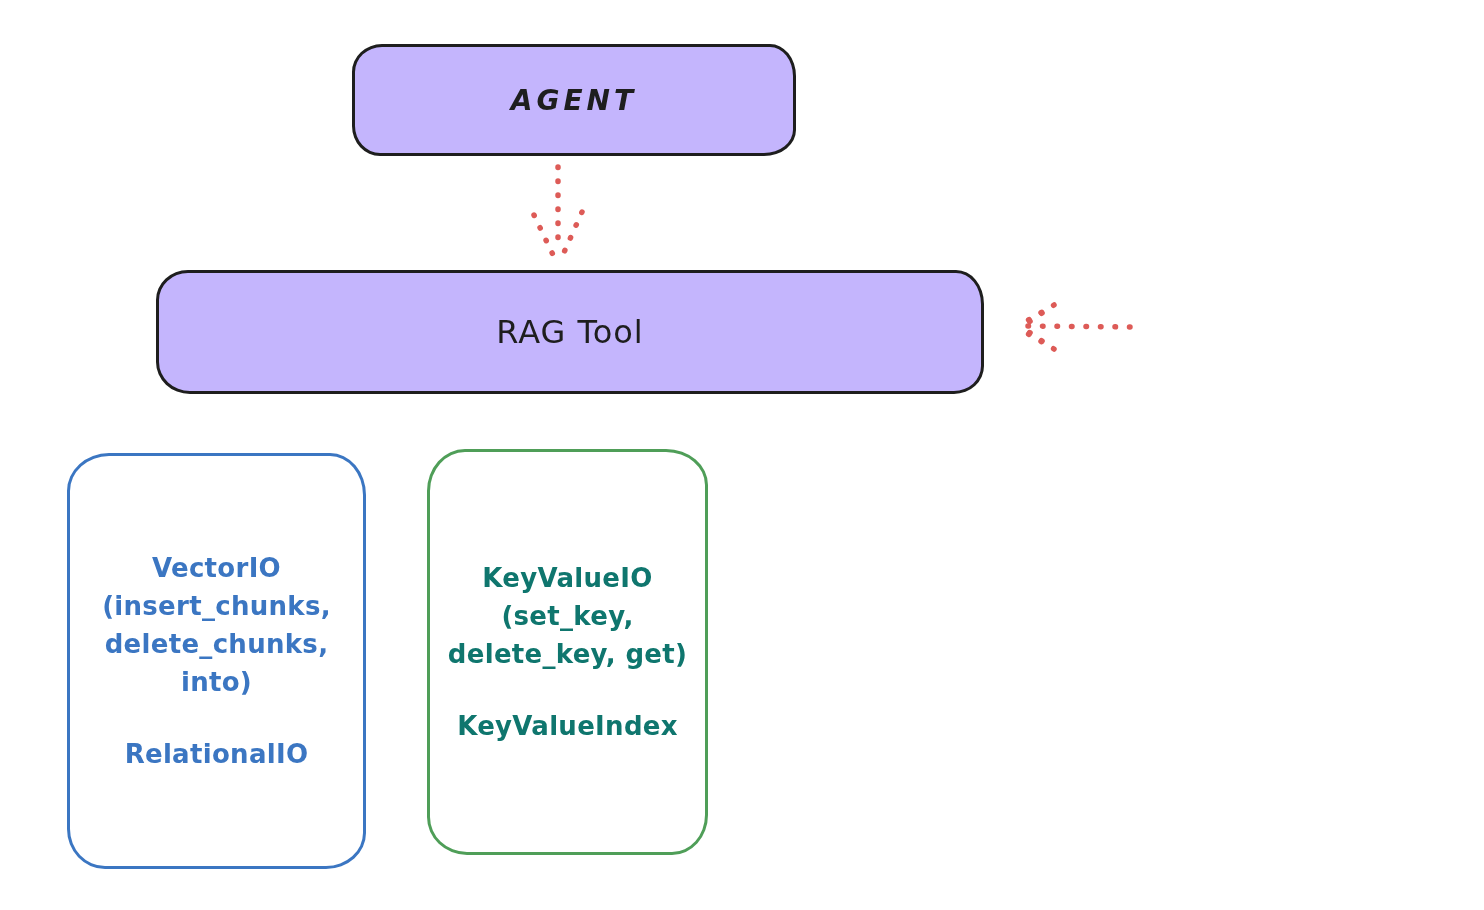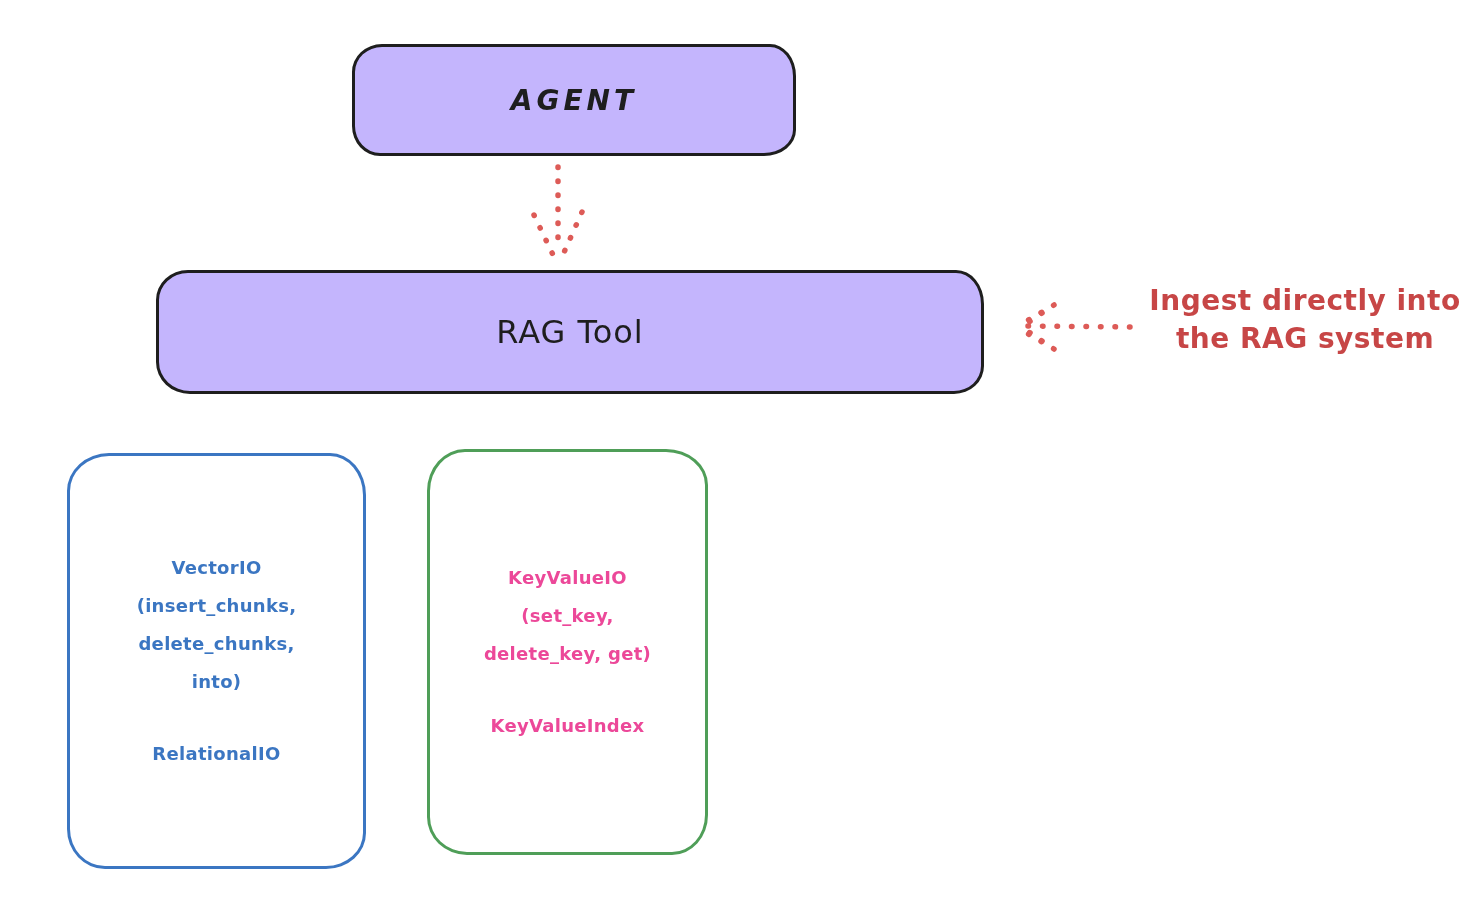--- a/index.html
+++ b/index.html
@@ -86,21 +86,21 @@
     left: 427px; top: 449px;
     width: 281px; height: 406px;
     border-radius: 38px 42px 36px 40px / 42px 36px 40px 38px;
   }
   .io-box-purple {
     left: 783px; top: 447px;
     width: 285px; height: 407px;
     border-radius: 40px 38px 42px 36px / 36px 40px 38px 42px;
   }
   .io-text {
-    font-size: 18px;
+    font-size: 26px;
     font-weight: 600;
     line-height: 38px;
     letter-spacing: 0.3px;
   }
   .io-methods {
     white-space: pre-line;
   }
   .io-index {
     margin-top: 34px;
   }
@@ -125,37 +125,33 @@
   </div>
 
   <svg class="arrow arrow-left-svg" width="130" height="60" viewBox="0 0 130 60" fill="none" stroke="currentColor" stroke-width="5.5" stroke-linecap="round" stroke-dasharray="0.5 14" style="color: rgb(221, 91, 87);">
     <line x1="122" y1="31" x2="20" y2="30"></line>
     <line x1="46" y1="9" x2="12" y2="29"></line>
     <line x1="46" y1="53" x2="12" y2="33"></line>
     <line x1="34" y1="17" x2="15" y2="30"></line>
     <line x1="34" y1="45" x2="15" y2="32"></line>
   </svg>
 
-  <div class="annotation" style="color: rgb(199, 70, 70);">
-    <div>Ingest directly into</div>
-    <div>the RAG system</div>
-  </div>
 
   <div class="io-box io-box-blue" style="border-color: rgb(59, 118, 194);">
     <div class="io-text" style="color: rgb(59, 118, 194);">
       <div>VectorIO</div>
       <div class="io-methods">(insert_chunks,
 delete_chunks,
 into)</div>
       <div class="io-index">RelationalIO</div>
     </div>
   </div>
 
   <div class="io-box io-box-green" style="border-color: rgb(79, 158, 88);">
-    <div class="io-text" style="color: #ec4899;">
+    <div class="io-text" style="color: #0f766e;">
       <div>KeyValueIO</div>
       <div class="io-methods">(set_key,
 delete_key, get)</div>
       <div class="io-index">KeyValueIndex</div>
     </div>
   </div>
 
 
 </div>
 

